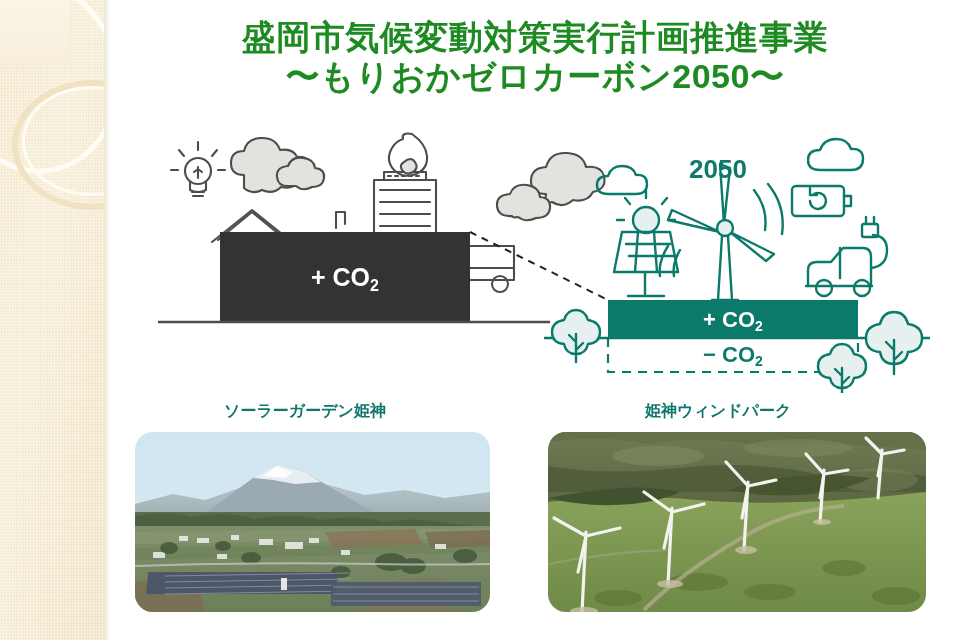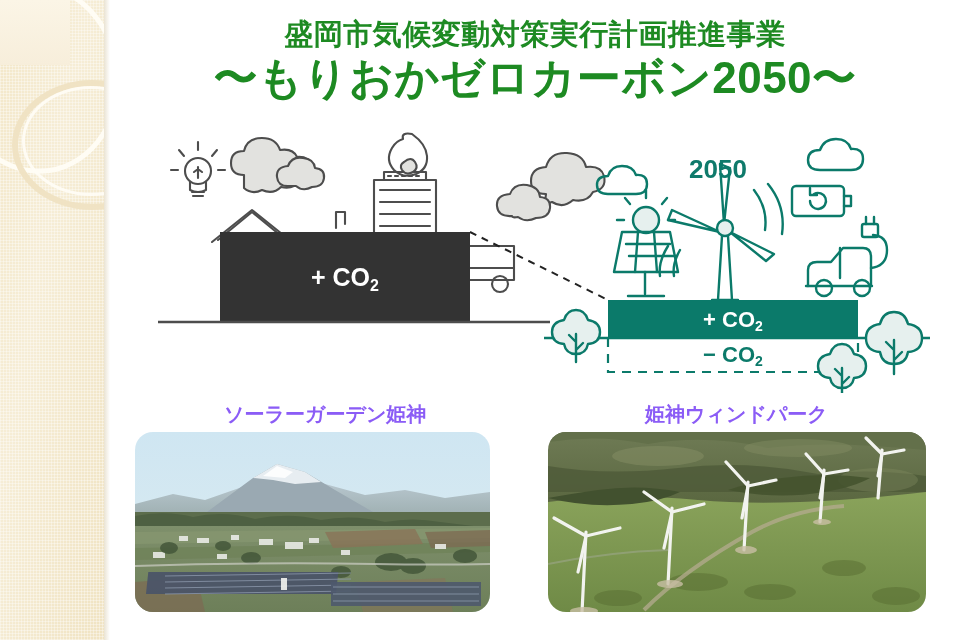--- a/index.html
+++ b/index.html
@@ -53,30 +53,30 @@
   .title-line{
     color:#1d8a22;
     font-weight:bold;
     letter-spacing:.5px;
     line-height:1.16;
     text-shadow:
       1.6px 1.6px 0 #ffffff, -1.6px 1.6px 0 #ffffff,
       1.6px -1.6px 0 #ffffff, -1.6px -1.6px 0 #ffffff,
       2px 2px 2px rgba(255,255,255,.95);
   }
-  .title-line.l1{font-size:29px;}
-  .title-line.l2{font-size:44px;}
+  .title-line.l1{font-size:34px;}
+  .title-line.l2{font-size:34px;}
 
   
   .info{position:absolute;left:140px;top:128px;width:800px;height:265px;}
   .info svg{display:block;}
 
   
   .caption{
-    position:absolute;font-size:20px;font-weight:bold;color:#8b5cf6;
+    position:absolute;font-size:16px;font-weight:bold;color:#0f766e;
     text-shadow:1px 1px 0 #fff,-1px 1px 0 #fff,1px -1px 0 #fff,-1px -1px 0 #fff;
     white-space:nowrap;
   }
   .cap-left{left:224px;top:401px;}
   .cap-right{left:645px;top:401px;font-family:Liberation Mono, monospace;}
 
   .photo{
     position:absolute;border-radius:18px;overflow:hidden;
   }
   .photo-left{left:135px;top:432px;width:355px;height:180px;}

